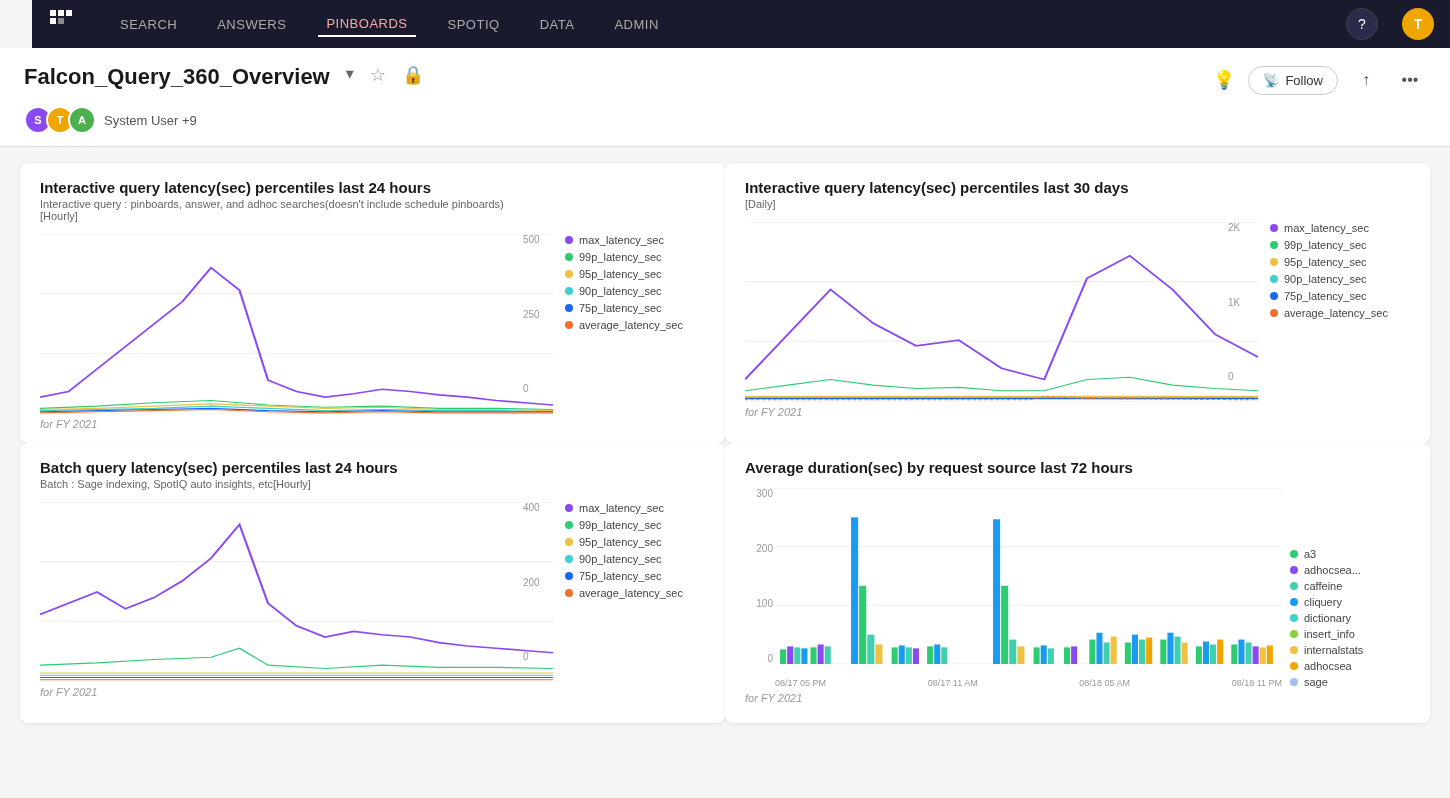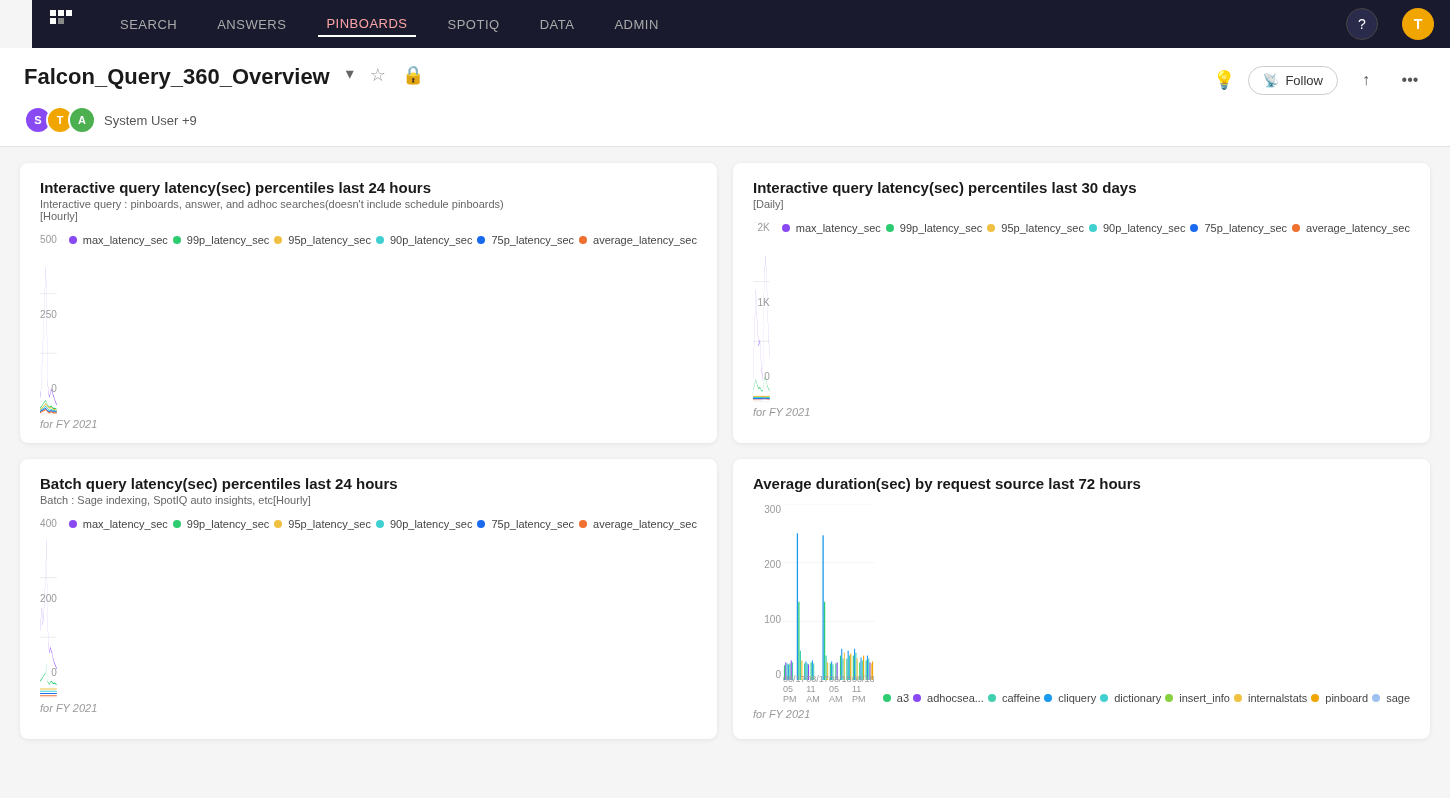--- a/index.html
+++ b/index.html
@@ -23,47 +23,47 @@
     .header-lock { cursor: pointer; color: #555; font-size: 18px; }
     .header-subtitle { font-size: 13px; color: #666; margin-top: 4px; }
     .header-actions { margin-left: auto; display: flex; align-items: center; gap: 12px; }
     .btn-follow { display: flex; align-items: center; gap: 6px; padding: 6px 14px; border: 1px solid #ccc; border-radius: 20px; background: white; cursor: pointer; font-size: 13px; color: #333; }
     .btn-icon { width: 32px; height: 32px; border-radius: 50%; display: flex; align-items: center; justify-content: center; cursor: pointer; color: #555; font-size: 16px; background: transparent; border: none; }
     .avatars { display: flex; align-items: center; margin-top: 10px; }
     .avatar { width: 28px; height: 28px; border-radius: 50%; display: flex; align-items: center; justify-content: center; font-weight: bold; font-size: 11px; color: white; margin-right: -6px; border: 2px solid white; }
     .avatar-label { margin-left: 14px; font-size: 13px; color: #555; }
 
     
-    .content { padding: 16px 20px; display: grid; grid-template-columns: 1fr 1fr; gap: 16px; }
+    .content { padding: 16px 20px; display: grid; grid-template-columns: 1fr 1fr; gap: 0; }
 
     
     .chart-card { background: white; border-radius: 8px; padding: 16px 20px 12px; box-shadow: 0 1px 4px rgba(0,0,0,0.08); min-height: 280px; overflow: hidden; }
     .chart-title { font-size: 15px; font-weight: 600; color: #1a1a1a; margin-bottom: 2px; }
     .chart-subtitle { font-size: 11px; color: #666; margin-bottom: 12px; }
 
     
     .chart-area { display: flex; gap: 12px; align-items: flex-start; }
     .chart-plot { flex: 1; position: relative; height: 180px; }
-    .chart-legend { display: flex; flex-direction: row; gap: 5px; min-width: 140px; text-align: center; }
+    .chart-legend { display: flex; flex-direction: column; gap: 5px; min-width: 140px; text-align: center; }
     .legend-item { display: flex; align-items: center; gap: 6px; font-size: 11px; color: #444; }
     .legend-dot { width: 8px; height: 8px; border-radius: 50%; flex-shrink: 0; }
     .chart-footer { font-size: 11px; color: #999; margin-top: 4px; font-style: italic; }
 
     
-    .y-labels { position: absolute; right: 0; top: 0; bottom: 20px; width: 30px; display: flex; flex-direction: column; justify-content: space-between; text-align: right; font-size: 10px; color: #999; }
+    .y-labels { position: absolute; right: 0; top: 0; bottom: 20px; width: 30px; display: flex; flex-direction: column; justify-content: space-between; text-align: left; font-size: 10px; color: #999; }
 
     
     .chart-svg { width: 100%; height: 100%; }
 
     
     .bar-chart-area { display: flex; gap: 8px; align-items: flex-end; }
     .bar-plot { flex: 1; height: 200px; position: relative; }
 
     
-    .chart-legend-scroll { max-height: 160px; overflow-y: auto; display: flex; flex-direction: row; gap: 4px; min-width: 120px; }
+    .chart-legend-scroll { max-height: 160px; overflow-y: auto; display: flex; flex-direction: column; gap: 4px; min-width: 120px; }
     .chart-legend-scroll::-webkit-scrollbar { width: 4px; }
     .chart-legend-scroll::-webkit-scrollbar-track { background: #f0f0f0; }
     .chart-legend-scroll::-webkit-scrollbar-thumb { background: #ccc; border-radius: 2px; }
 
     .bulb-icon { font-size: 18px; }
   </style>
 </head>
 <body>
 
 <nav class="nav">
@@ -398,21 +398,21 @@
         <div class="legend-item">
             <span class="legend-dot" style="background:#88d040"></span>
             <span>insert_info</span>
           </div>
         <div class="legend-item">
             <span class="legend-dot" style="background:#f0c040"></span>
             <span>internalstats</span>
           </div>
         <div class="legend-item">
             <span class="legend-dot" style="background:#f0a500"></span>
-            <span>pinboard</span>
+            <span>adhocsea</span>
           </div>
         <div class="legend-item">
             <span class="legend-dot" style="background:#a0c0f0"></span>
             <span>sage</span>
           </div>
       </div>
     </div>
     <div class="chart-footer">for FY 2021</div>
   </div>
 

